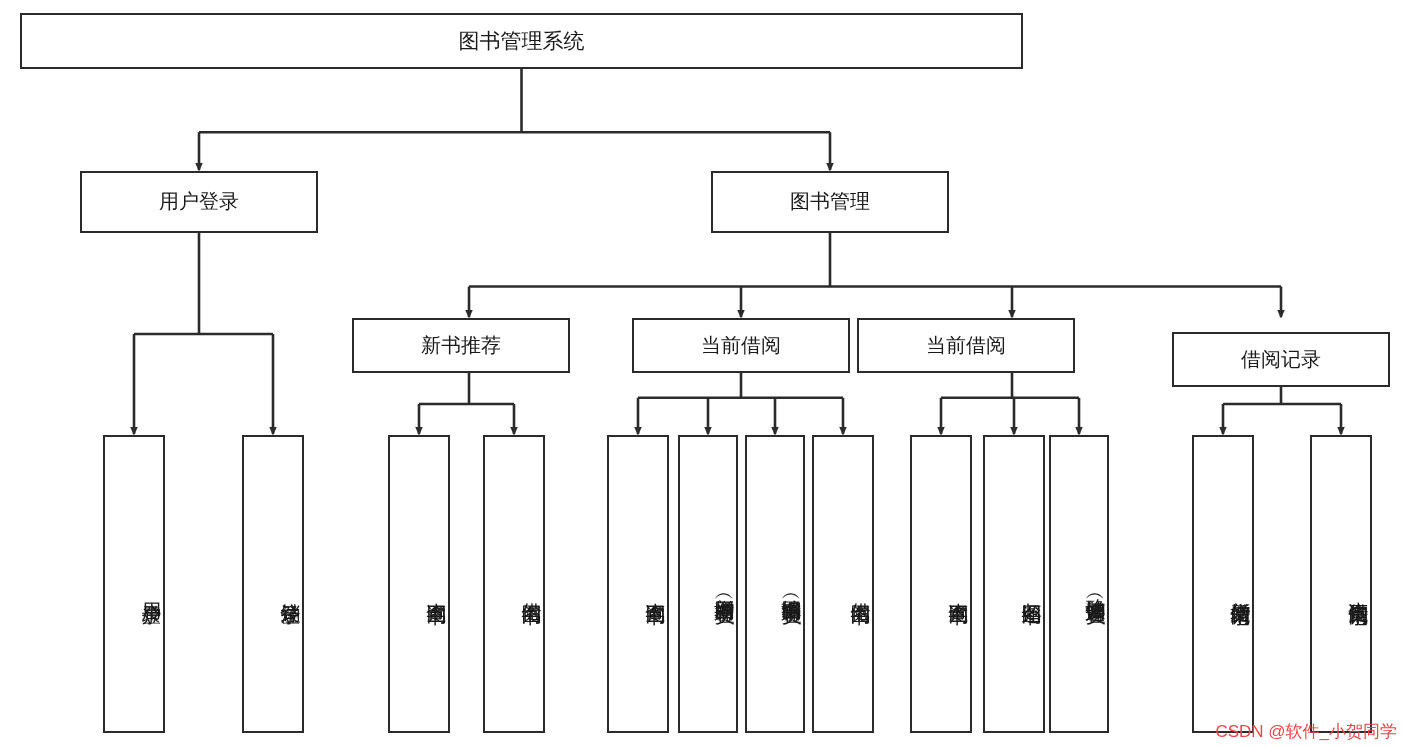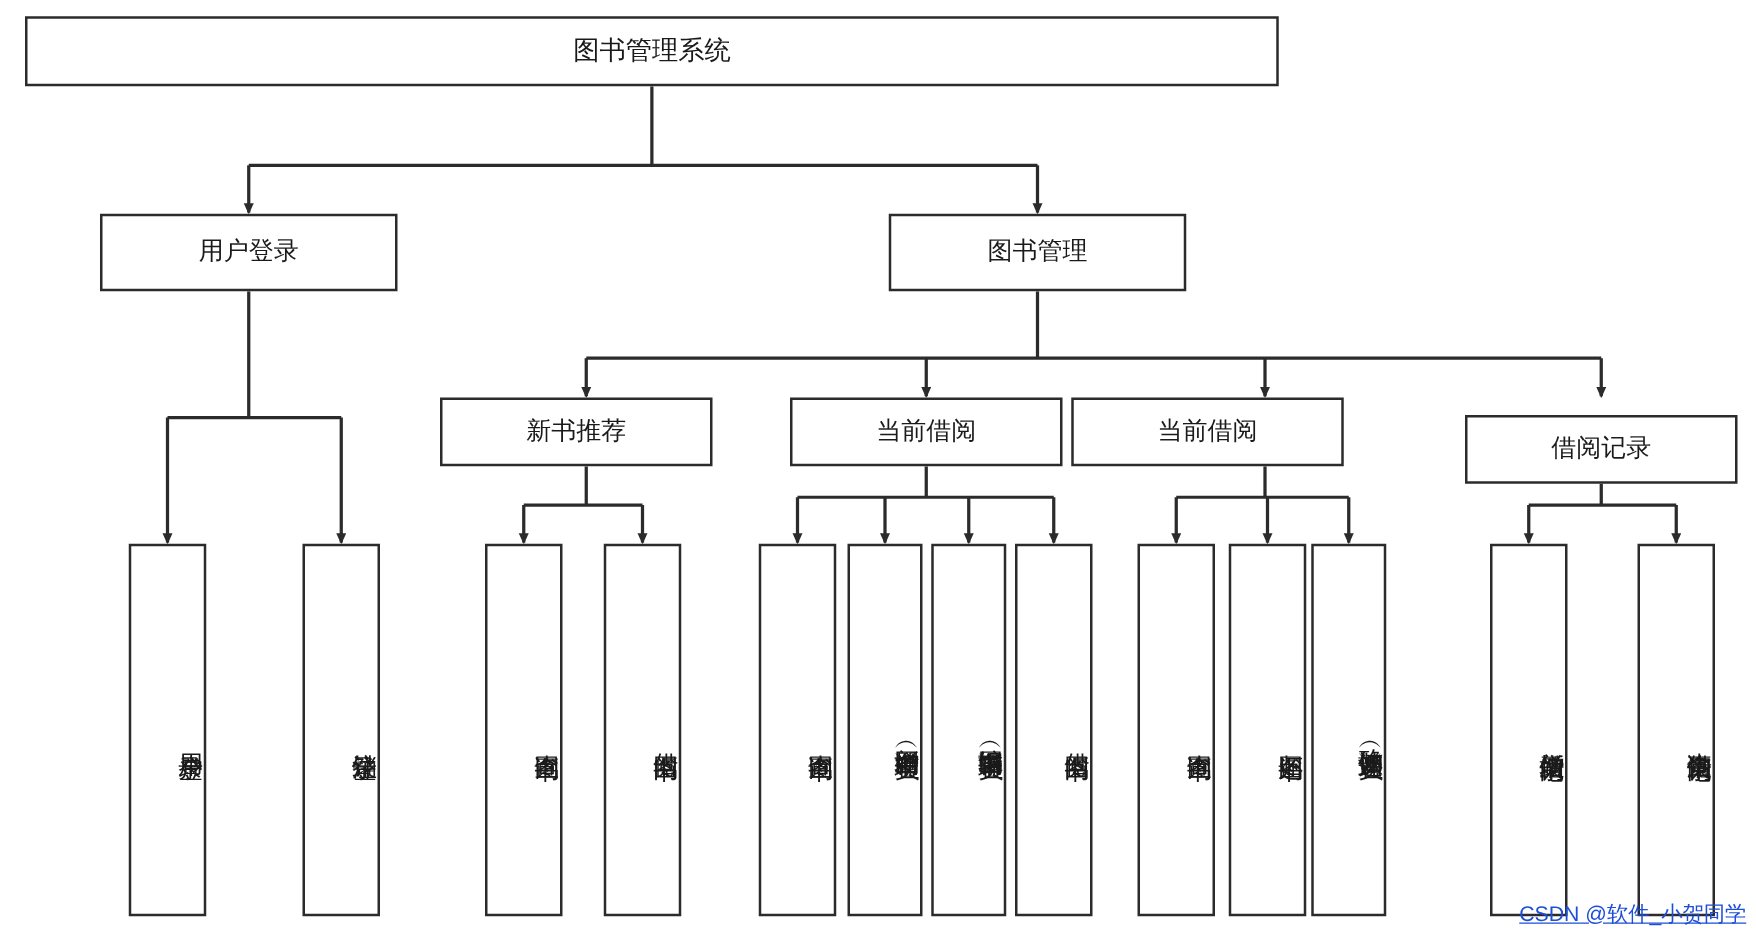--- a/index.html
+++ b/index.html
@@ -57,24 +57,23 @@
     letter-spacing: 1px;
   }
   .node.leaf.topalign {
     padding-top: 6px;
   }
   .watermark {
     position: absolute;
     right: 8px;
     bottom: 4px;
     font-size: 17px;
-    color: #1d4ed8;
+    color: #ef4444;
     white-space: nowrap;
     user-select: none;
-    text-decoration: underline;
   }
 </style>
 </head>
 <body>
 
 <div id="diagram">
 
   <svg id="connectors" viewBox="0 0 1405 747" width="1405" height="747" aria-hidden="true">
     <defs>
       <marker id="arrowhead" markerWidth="9" markerHeight="9" refX="7.5" refY="4" orient="auto" markerUnits="userSpaceOnUse">

